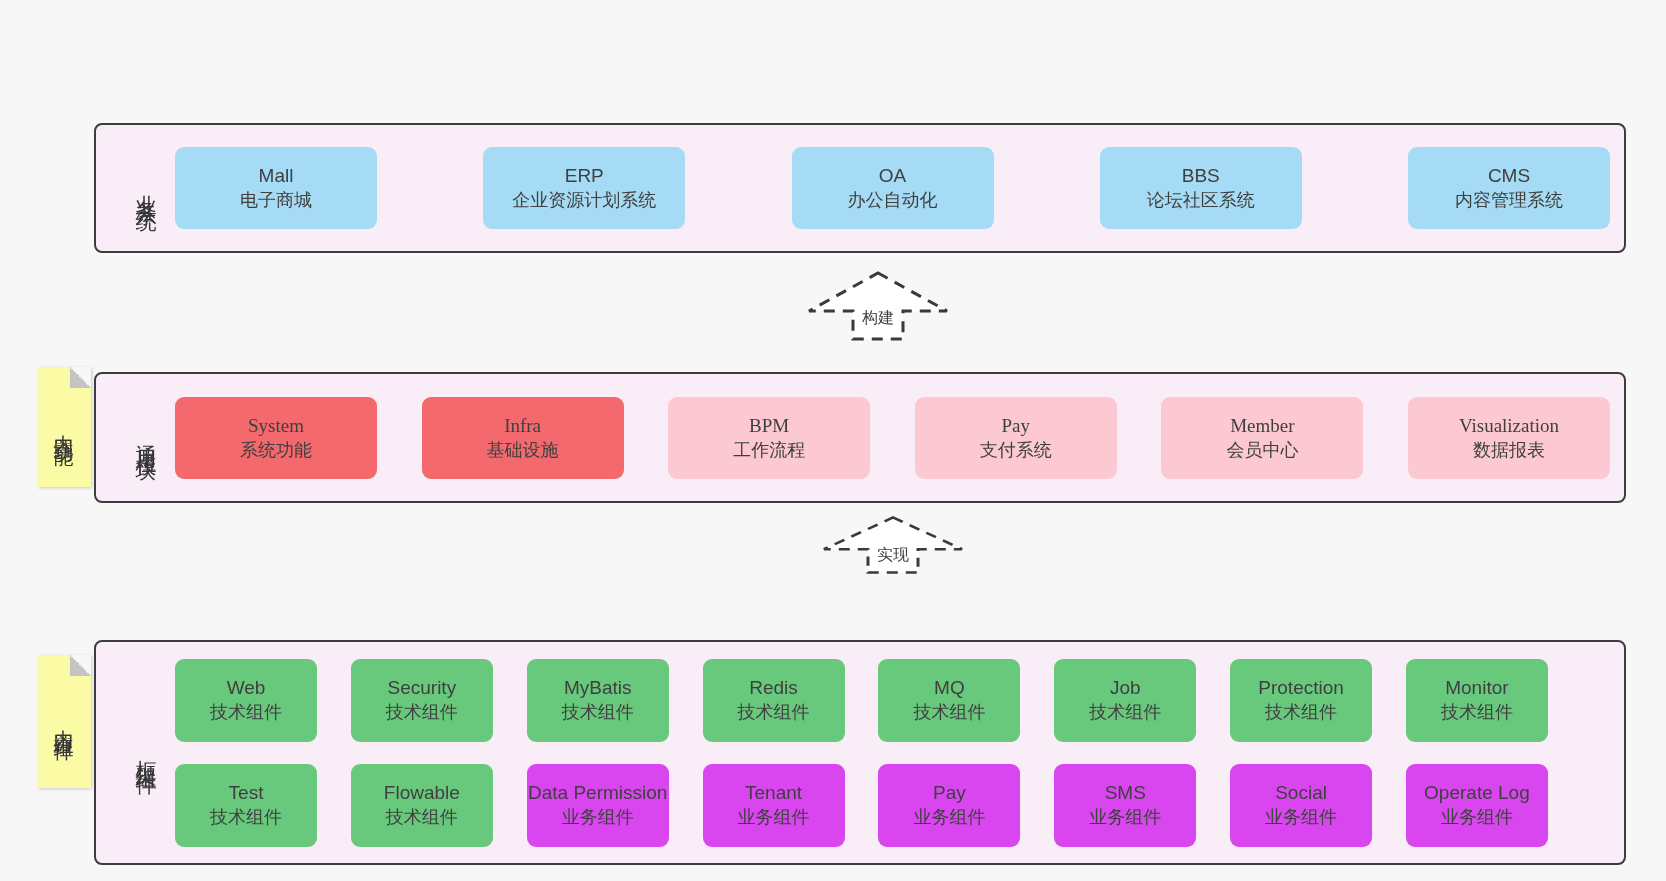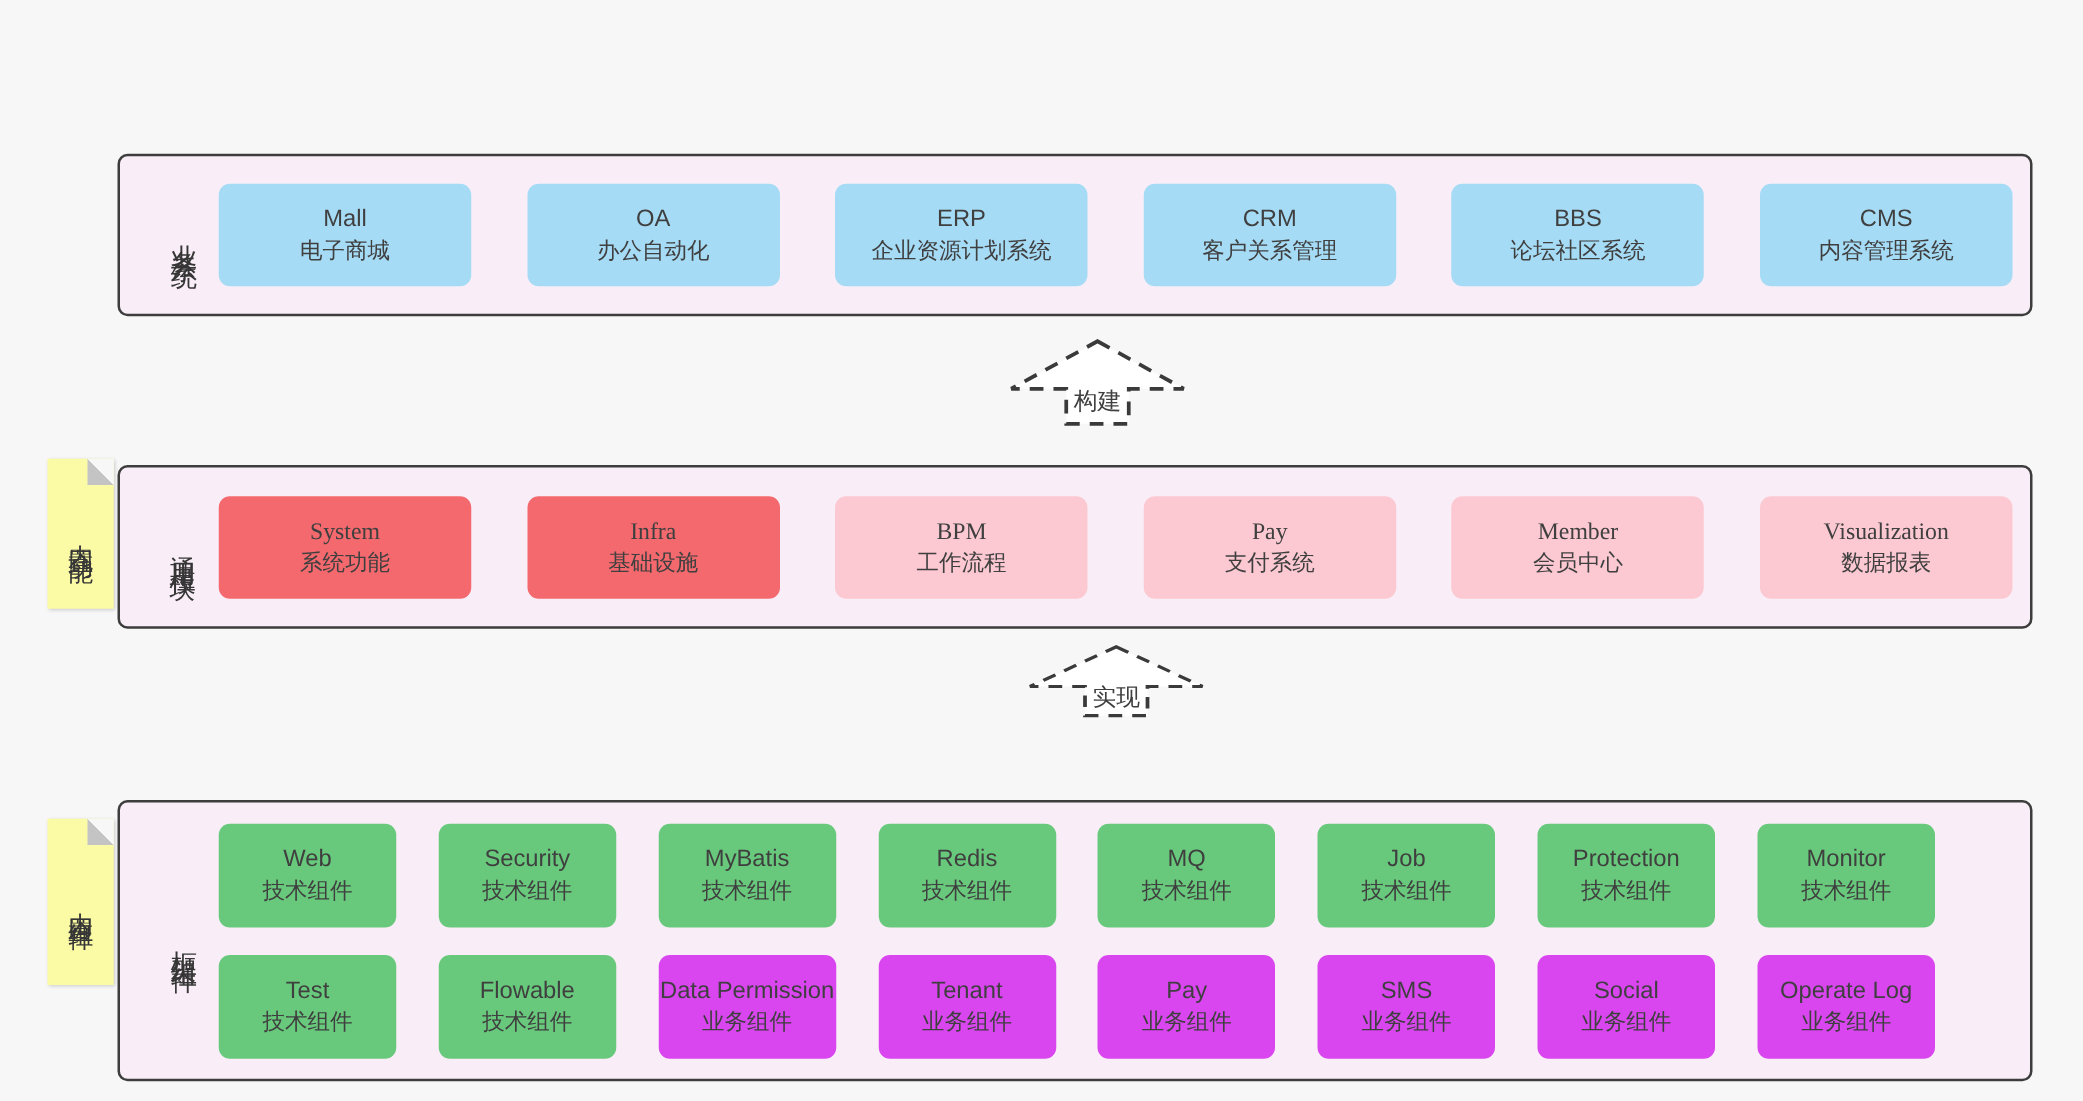--- a/index.html
+++ b/index.html
@@ -71,46 +71,42 @@
     background:linear-gradient(225deg,#f7f7f7 0 50%,#c4c4c4 50% 100%);
   }
 
   .arrow { position:absolute; }
   #arrow-build     { left:806px; top:270px; width:144px; height:72px; }
   #arrow-implement { left:821px; top:515px; width:144px; height:60px; }
   .arrow svg { width:100%; height:100%; display:block; }
   .arrow-label {
     position:absolute; left:50%; transform:translateX(-50%);
     background:#ffffff; padding:0 3px;
-    font-size:19px; white-space:nowrap; color:#3f3f3f;
+    font-size:16px; white-space:nowrap; color:#3f3f3f;
   }
   #arrow-build .arrow-label { top:38px; }
   #arrow-implement .arrow-label { top:30px; }
 </style>
 </head>
 <body>
 
 <div class="band" id="band-business">
   <div class="band-label">业务系统</div>
   <div class="boxes">
     <div class="box size-l blue">
       <span class="en">Mall</span>
       <span class="zh">电子商城</span>
     </div>
     <div class="box size-l blue">
+      <span class="en">ERP</span>
+      <span class="zh">企业资源计划系统</span>
+    </div>
+    <div class="box size-l blue">
       <span class="en">OA</span>
       <span class="zh">办公自动化</span>
-    </div>
-    <div class="box size-l blue">
-      <span class="en">ERP</span>
-      <span class="zh">企业资源计划系统</span>
-    </div>
-    <div class="box size-l blue">
-      <span class="en">CRM</span>
-      <span class="zh">客户关系管理</span>
     </div>
     <div class="box size-l blue">
       <span class="en">BBS</span>
       <span class="zh">论坛社区系统</span>
     </div>
     <div class="box size-l blue">
       <span class="en">CMS</span>
       <span class="zh">内容管理系统</span>
     </div>
   </div>

